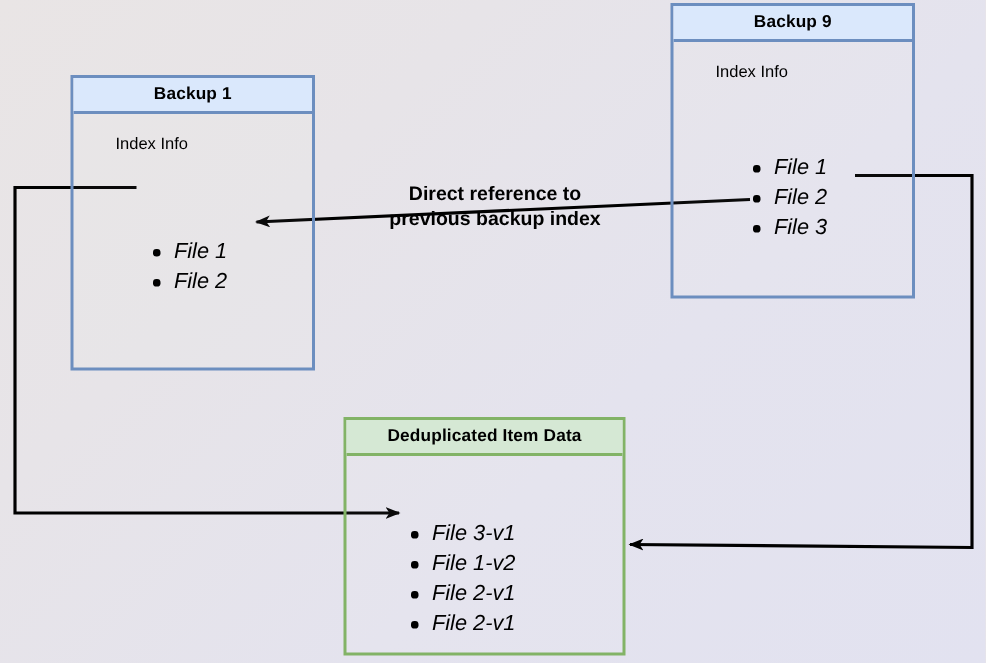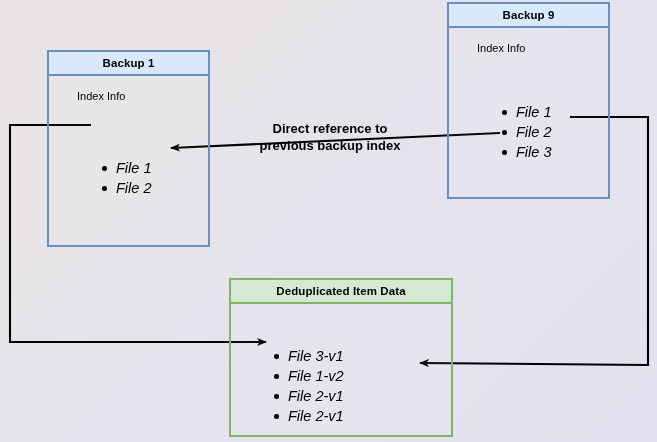--- a/index.html
+++ b/index.html
@@ -138,21 +138,21 @@
     <div class="box-body">
       <div class="index-label">Index Info</div>
       <ul class="file-list b2-list">
         <li>File 1</li>
         <li>File 2</li>
         <li>File 3</li>
       </ul>
     </div>
   </div>
 
-  <div class="box green" style="left:229px; top:278px; width:224px; height:159px;">
+  <div class="box green" style="left:229px; top:278px; width:188px; height:159px;">
     <div class="box-header">Deduplicated Item Data</div>
     <div class="box-body">
       <ul class="file-list dedup-list">
         <li>File 3-v1</li>
         <li>File 1-v2</li>
         <li>File 2-v1</li>
         <li>File 2-v1</li>
       </ul>
     </div>
   </div>

